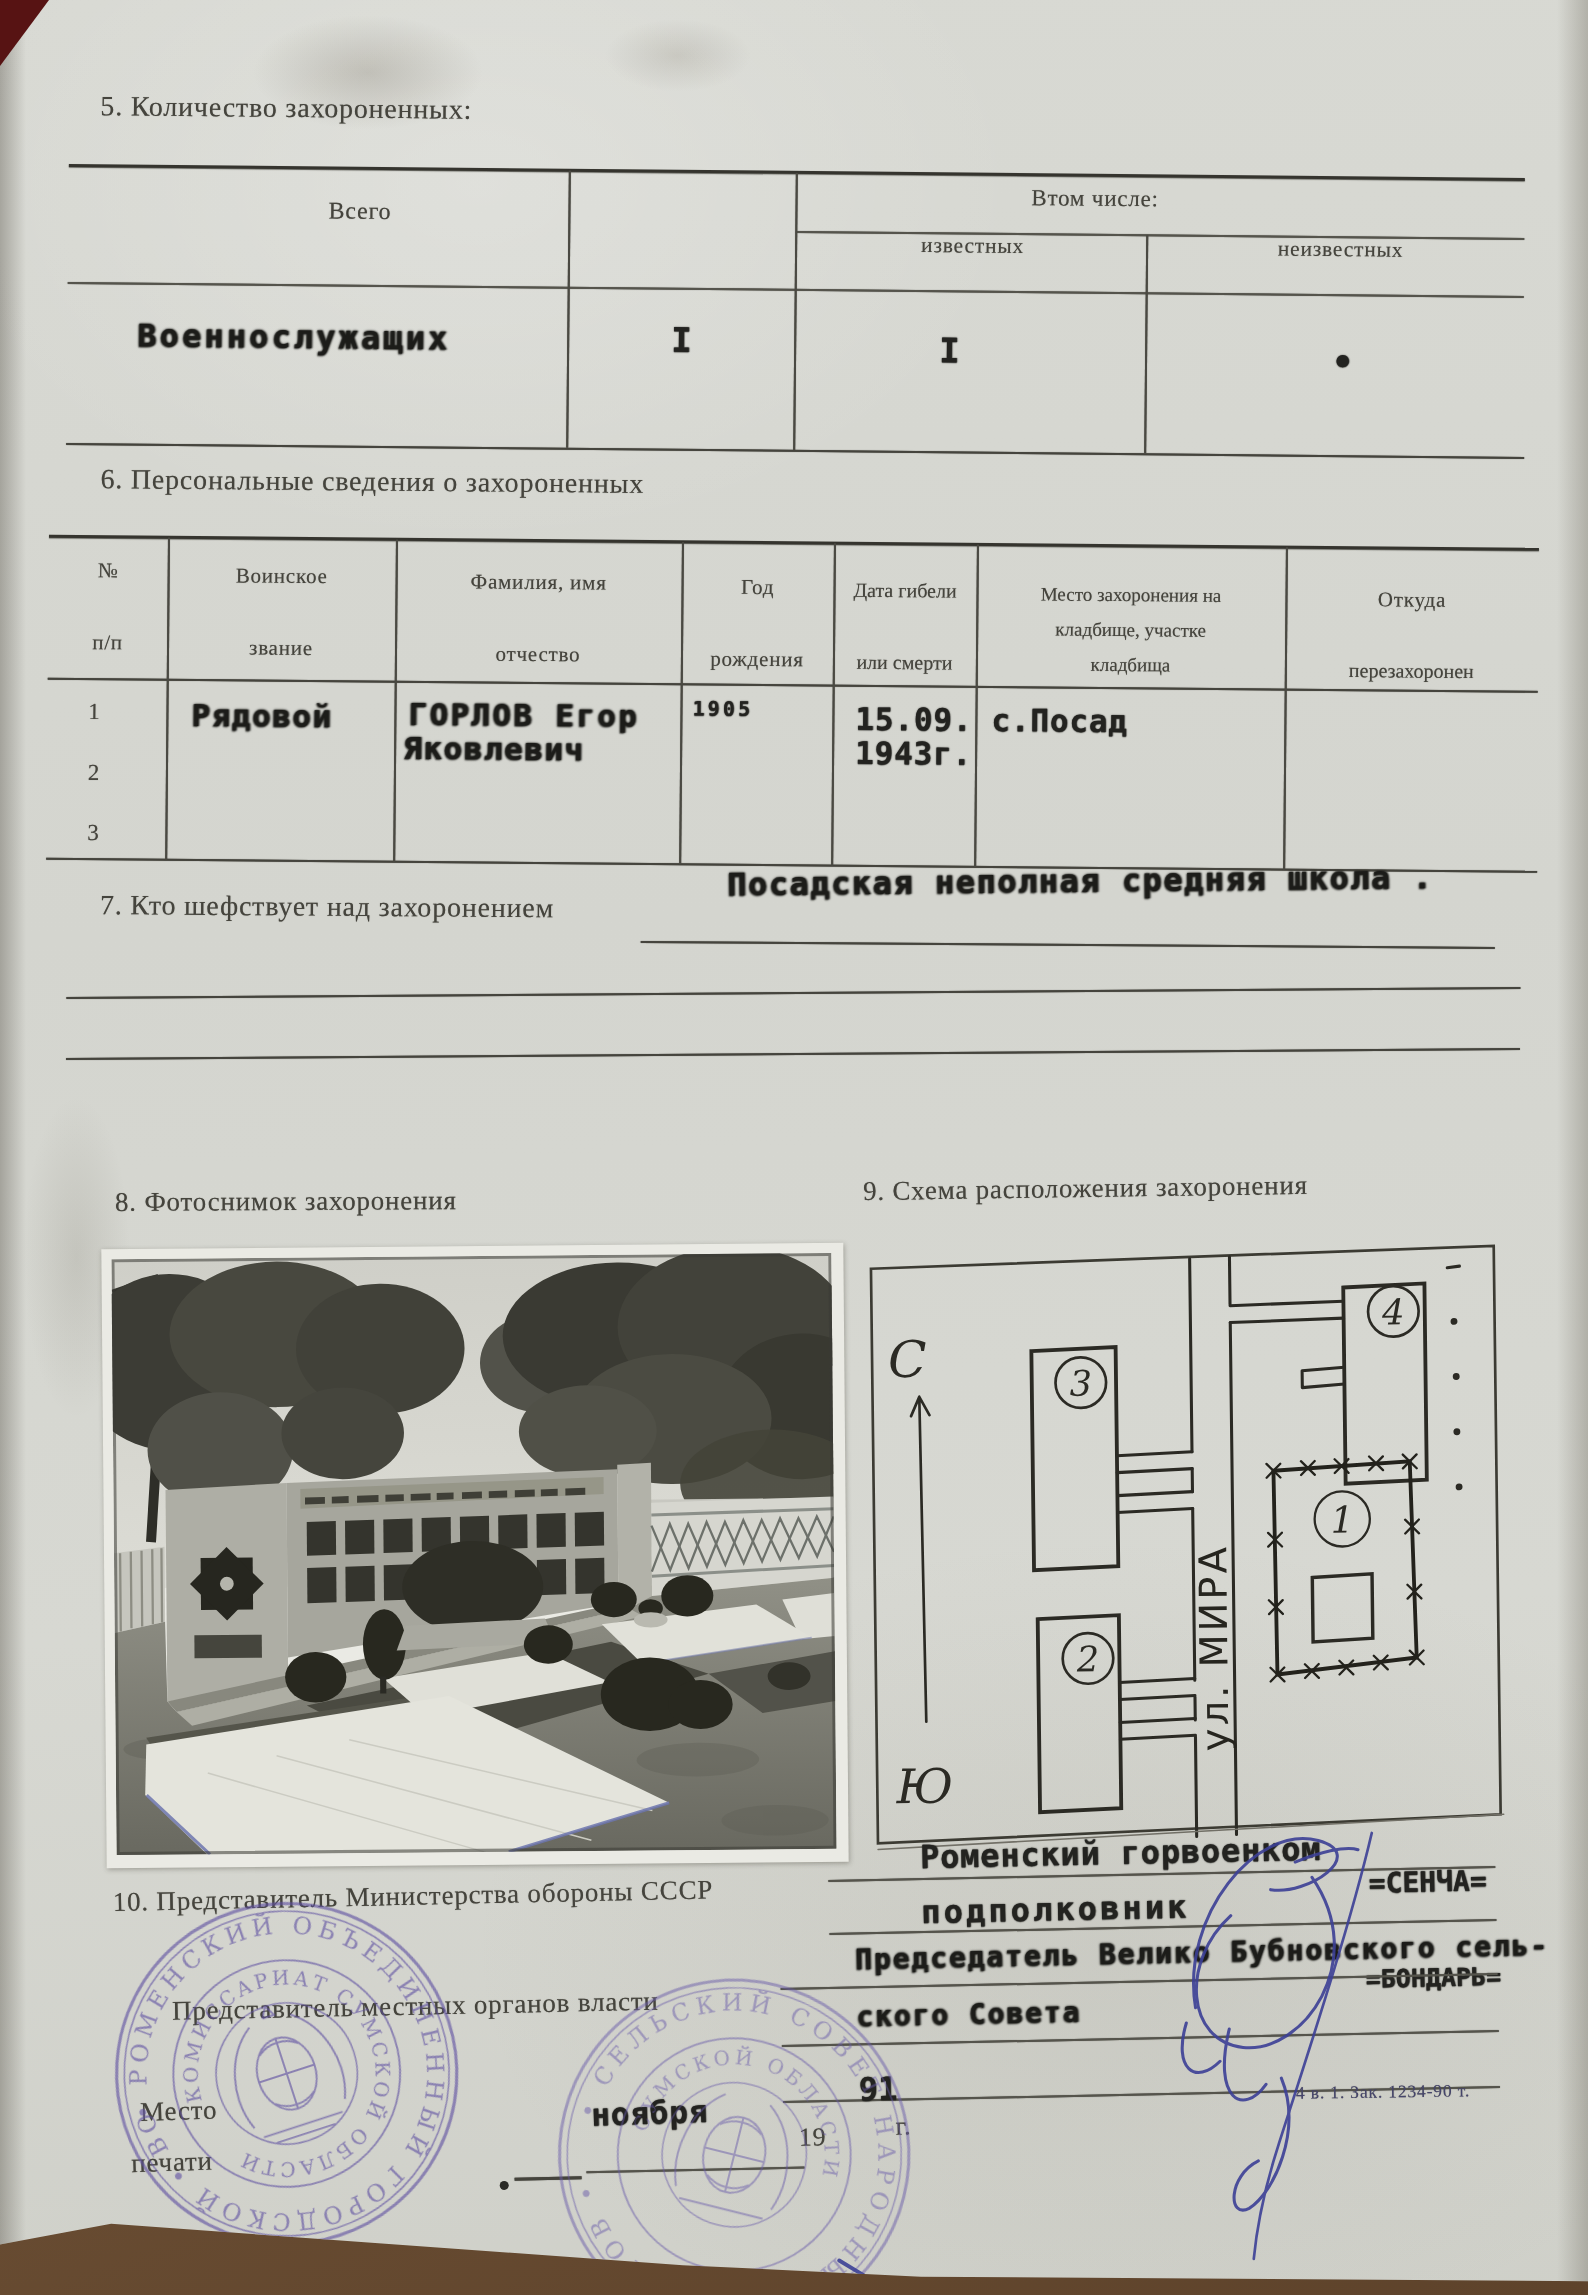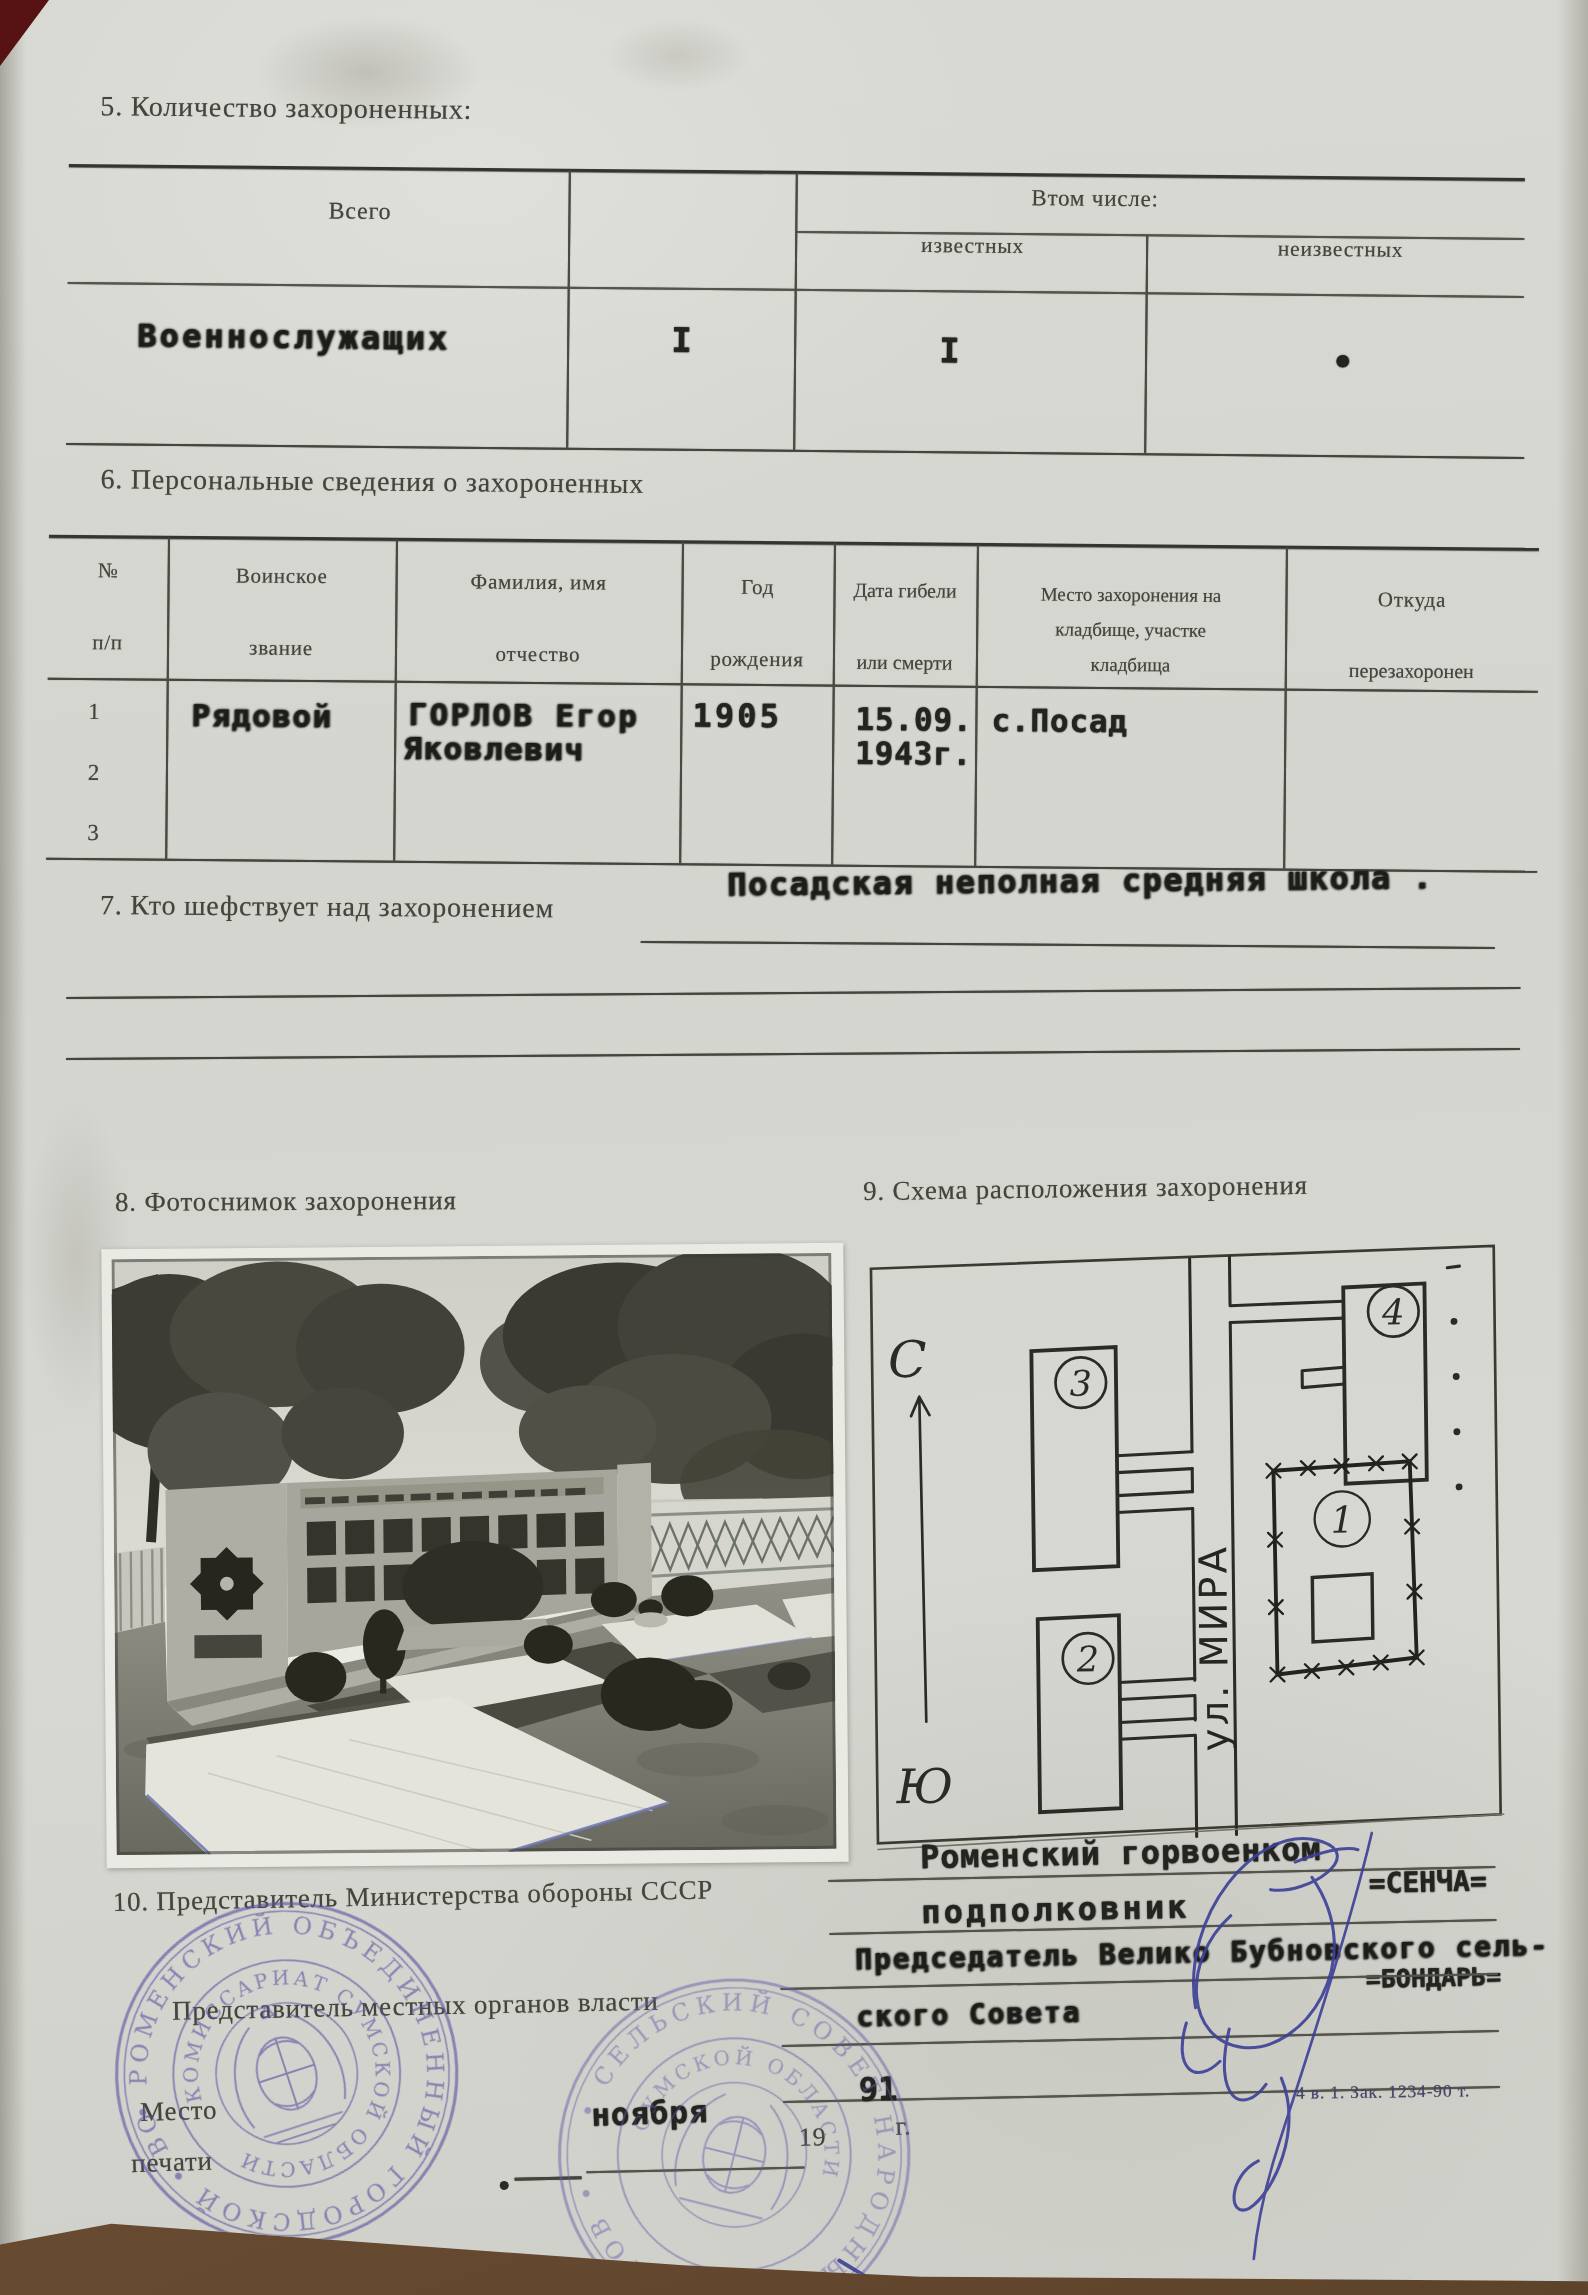--- a/index.html
+++ b/index.html
@@ -102,21 +102,21 @@
       <div class="print lblc" style="left:1286px;top:576px;width:253px;font-size:21px;">Откуда</div>
       <div class="print lblc" style="left:1286px;top:648px;width:253px;font-size:20px;letter-spacing:0;">перезахоронен</div>
 
       <div class="print lblc" style="left:73px;top:699px;width:46px;font-size:23px;">1</div>
       <div class="print lblc" style="left:73px;top:760px;width:46px;font-size:23px;">2</div>
       <div class="print lblc" style="left:73px;top:820px;width:46px;font-size:23px;">3</div>
 
       <div class="typed typed-heavy" style="left:193px;top:696px;font-size:31px;letter-spacing:1.5px;">Рядовой</div>
       <div class="typed typed-heavy" style="left:410px;top:693px;font-size:31px;letter-spacing:2.3px;">ГОРЛОВ Егор</div>
       <div class="typed typed-heavy" style="left:405px;top:727px;font-size:31px;letter-spacing:1.5px;">Яковлевич</div>
-      <div class="typed" style="left:694px;top:691px;font-size:32px;letter-spacing:3.1px;">1905</div>
+      <div class="typed" style="left:694px;top:691px;font-size:20px;letter-spacing:3.1px;">1905</div>
       <div class="typed" style="left:857px;top:694px;font-size:31px;letter-spacing:0.8px;">15.09.</div>
       <div class="typed" style="left:857px;top:728px;font-size:31px;letter-spacing:0.8px;">1943г.</div>
       <div class="typed" style="left:993px;top:694px;font-size:31px;letter-spacing:0.8px;">с.Посад</div>
     </div>
 
     <div class="blk" style="transform:rotate(0.4deg);transform-origin:77px 904px;">
       <div class="print" style="left:100px;top:889px;font-size:28px;">7. Кто шефствует над захоронением</div>
       <div class="typed typed-heavy" style="left:727px;top:855px;font-size:32px;letter-spacing:1.5px;transform:rotate(-1deg);">Посадская неполная средняя школа .</div>
       <div class="hl" style="left:641px;top:937px;width:854px;"></div>
       <div class="hl" style="left:67px;top:987px;width:1454px;transform:rotate(-0.8deg);"></div>

